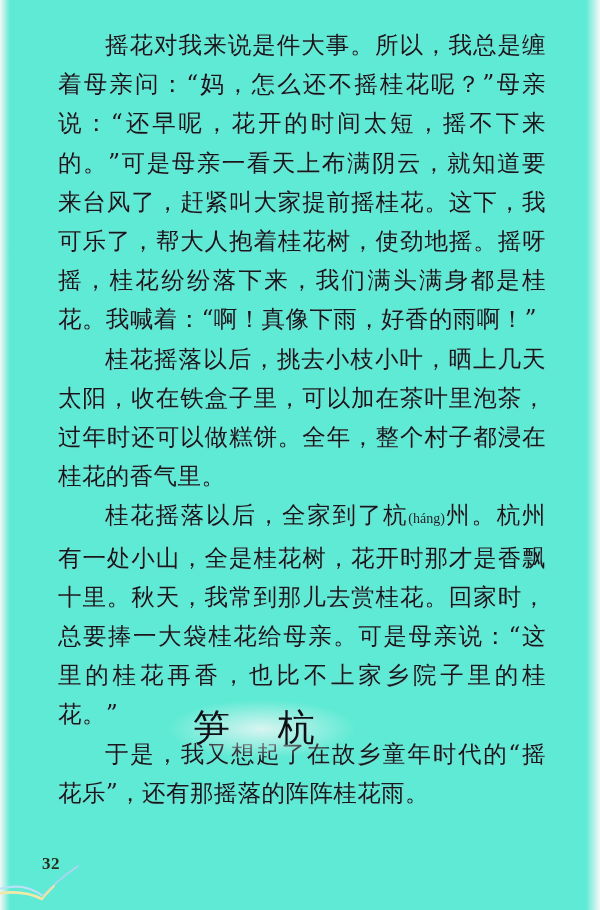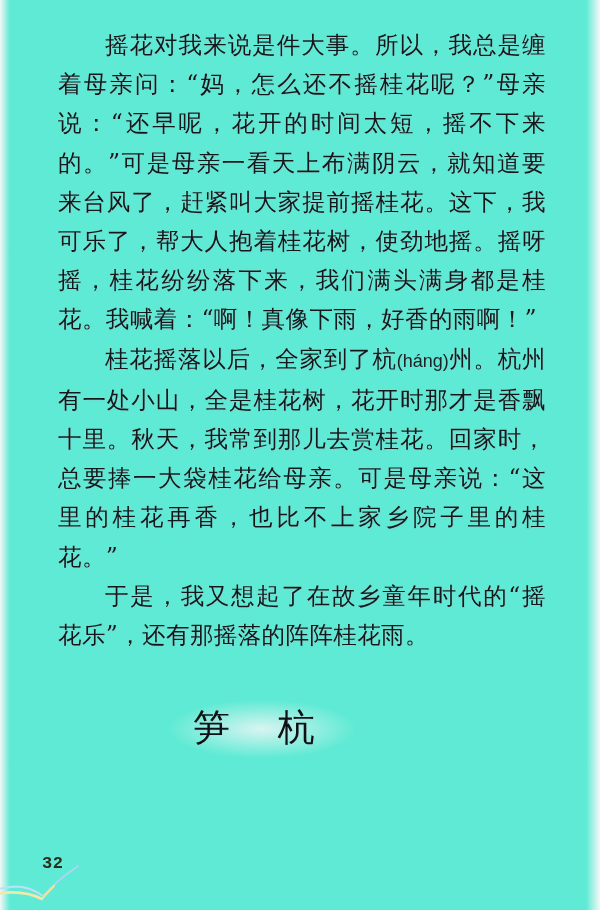--- a/index.html
+++ b/index.html
@@ -49,22 +49,22 @@
     letter-spacing: 0.4px;
     text-align: justify;
     text-justify: inter-character;
     text-indent: 2em;
     
     text-shadow: 0.9px 1.1px 0 rgba(150, 200, 215, 0.30),
                  -0.4px -0.4px 0 rgba(255,255,255,0.25);
   }
 
   .pinyin {
-    font-family: Liberation Sans, sans-serif;
-    font-size: 18px;
+    font-family: Liberation Serif, serif;
+    font-size: 14px;
     letter-spacing: 0;
     color: #1d2226;
     text-shadow: 0.7px 0.9px 0 rgba(150, 200, 215, 0.28);
   }
 
   .section-heading {
     position: absolute;
     left: 0;
     top: 700px;
     width: 524px;
@@ -89,21 +89,21 @@
     position: absolute;
     left: 0;
     bottom: 0;
     width: 260px;
     height: 70px;
   }
   .page-number {
     position: absolute;
     left: 42px;
     top: 14px;
-    font-family: Liberation Mono, monospace;
+    font-family: Liberation Serif, serif;
     font-size: 17px;
     font-weight: 700;
     color: #2a2f1d;
     letter-spacing: 0.5px;
   }
   .footer-ornament {
     position: absolute;
     left: -4px;
     top: 4px;
     width: 110px;
@@ -115,20 +115,21 @@
 
 <div class="page">
 
   <div class="paper-tint-left"></div>
   <div class="paper-tint-right"></div>
 
   <div class="body-text">
 
     <p class="para">摇花对我来说是件大事。所以，我总是缠着母亲问：“妈，怎么还不摇桂花呢？”母亲说：“还早呢，花开的时间太短，摇不下来的。”可是母亲一看天上布满阴云，就知道要来台风了，赶紧叫大家提前摇桂花。这下，我可乐了，帮大人抱着桂花树，使劲地摇。摇呀摇，桂花纷纷落下来，我们满头满身都是桂花。我喊着：“啊！真像下雨，好香的雨啊！”</p>
 
+    <p class="para">桂花摇落以后，挑去小枝小叶，晒上几天太阳，收在铁盒子里，可以加在茶叶里泡茶，过年时还可以做糕饼。全年，整个村子都浸在桂花的香气里。</p>
 
     <p class="para"><span>桂花摇落以后，全家到了杭</span><span class="pinyin">(háng)</span><span>州。杭州有一处小山，全是桂花树，花开时那才是香飘十里。秋天，我常到那儿去赏桂花。回家时，总要捧一大袋桂花给母亲。可是母亲说：“这里的桂花再香，也比不上家乡院子里的桂花。”</span></p>
 
     <p class="para">于是，我又想起了在故乡童年时代的“摇花乐”，还有那摇落的阵阵桂花雨。</p>
 
   </div>
 
   <div class="section-heading">
     <span class="glyphs">笋 杭</span>
   </div>

